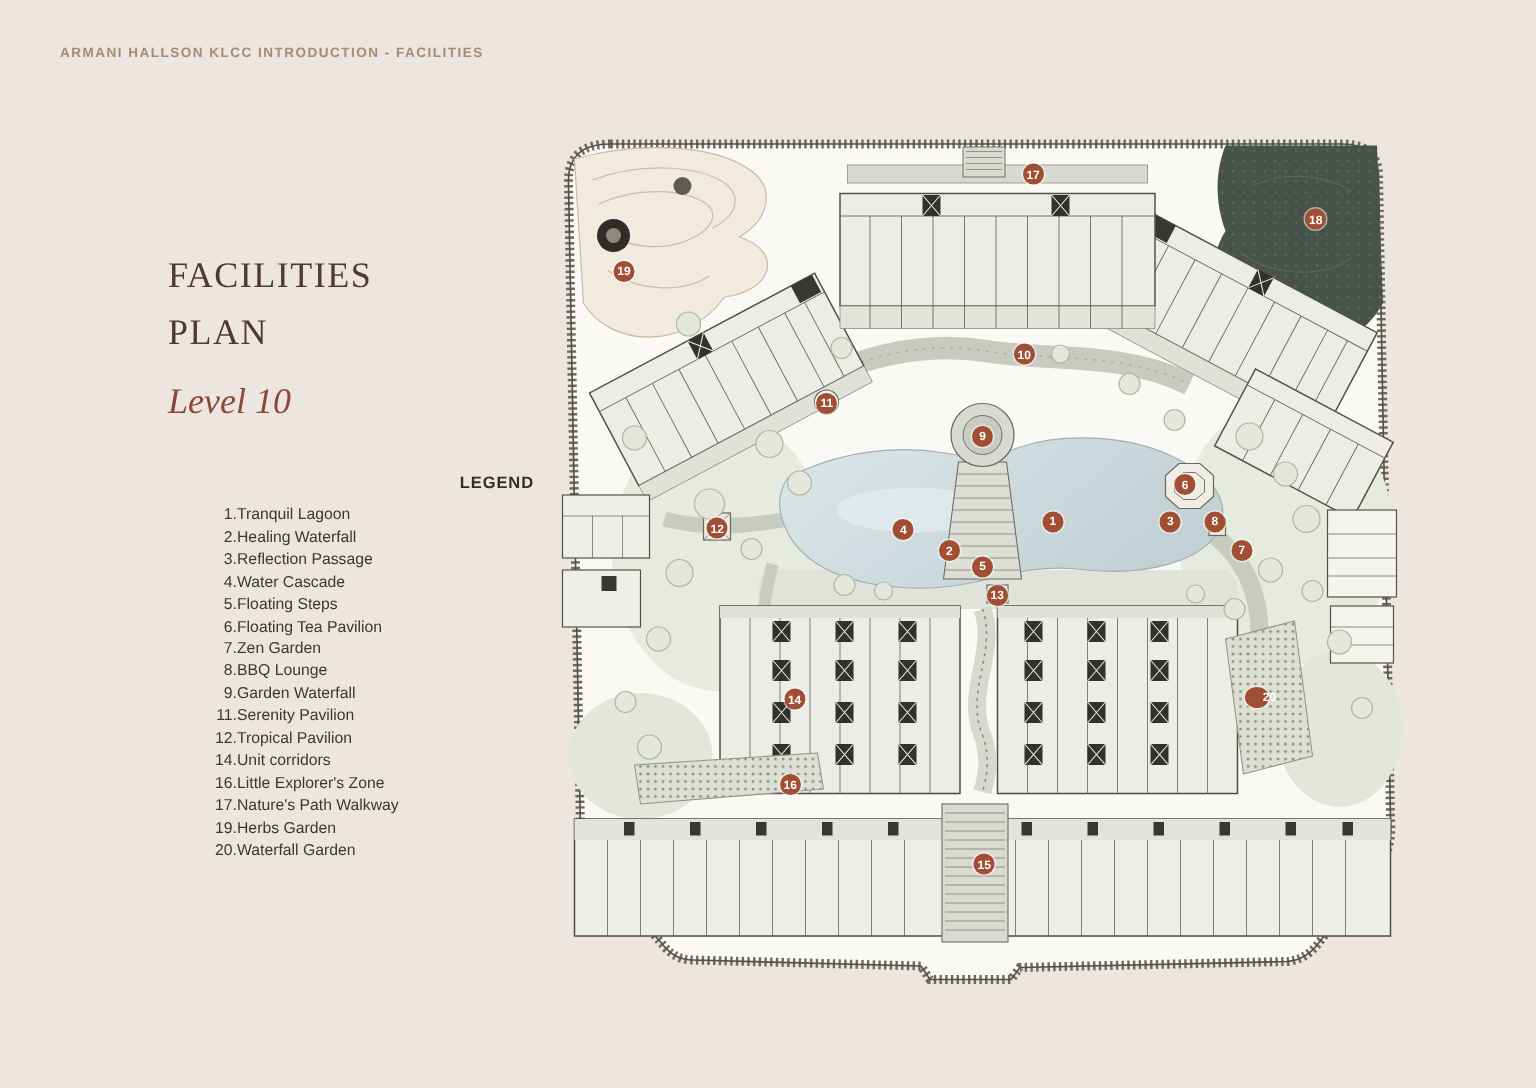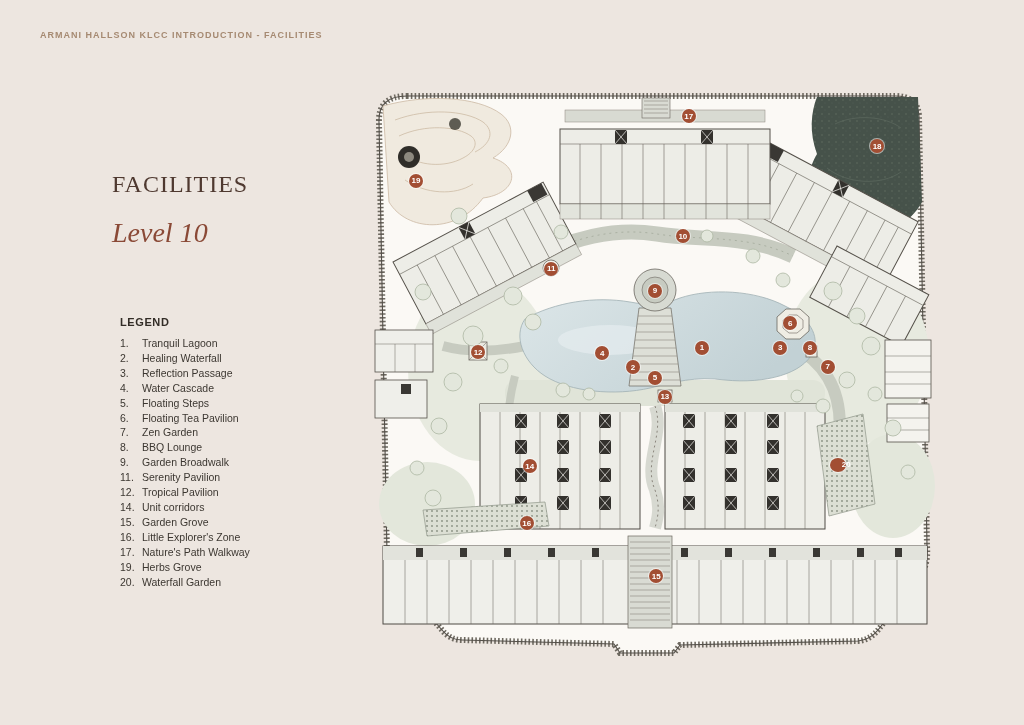--- a/index.html
+++ b/index.html
@@ -15,24 +15,24 @@
   .breadcrumb{
     position:absolute;left:40px;top:30px;font-size:9px;letter-spacing:1px;
     color:var(--breadcrumb);text-transform:uppercase;font-weight:bold;
   }
   .hero{position:absolute;left:112px;top:165px;}
   .hero .t{
     font-family:"Liberation Serif",serif;font-size:24px;line-height:38px;
     letter-spacing:1px;color:var(--title);
   }
   .hero .sub{
-    font-family:"Liberation Serif",serif;font-style:italic;font-size:28px;
+    font-family:"Liberation Serif",serif;font-style:italic;font-size:24px;
     color:var(--subtitle);margin-top:14px;
   }
-  .legend{position:absolute;left:120px;top:316px;width:220px;}
+  .legend{position:absolute;left:136px;top:316px;width:220px;text-align:right;}
   .legend h3{
     font-size:11px;font-weight:bold;letter-spacing:.6px;color:#332D27;margin-bottom:8px;
   }
   .legend-item{display:flex;font-size:10.5px;line-height:14.9px;color:#3C3731;}
   .legend-item .num{width:22px;flex:none;}
   .plan{position:absolute;left:365px;top:84px;width:580px;height:578px;}
   .plan svg{position:absolute;left:0;top:0;}
   .marker-layer{position:absolute;left:0;top:0;width:100%;height:100%;}
   .marker{
     position:absolute;width:14px;height:14px;border-radius:50%;
@@ -41,20 +41,21 @@
     transform:translate(-50%,-50%);box-shadow:0 0 0 1px rgba(255,255,255,.55);
   }
 </style>
 </head>
 <body>
 
 <div class="breadcrumb">ARMANI HALLSON KLCC INTRODUCTION - FACILITIES</div>
 
 <div class="hero">
   <div class="t">FACILITIES</div>
+  <div class="t">PLAN</div>
   <div class="sub">Level 10</div>
 </div>
 
 <div class="legend">
   <h3>LEGEND</h3>
   <div>
       <div class="legend-item">
         <span class="num">1.</span>
         <span>Tranquil Lagoon</span>
       </div>
@@ -81,49 +82,45 @@
       <div class="legend-item">
         <span class="num">7.</span>
         <span>Zen Garden</span>
       </div>
       <div class="legend-item">
         <span class="num">8.</span>
         <span>BBQ Lounge</span>
       </div>
       <div class="legend-item">
         <span class="num">9.</span>
-        <span>Garden Broadwalk</span>
+        <span>Garden Waterfall</span>
       </div>
       <div class="legend-item">
         <span class="num">11.</span>
         <span>Serenity Pavilion</span>
       </div>
       <div class="legend-item">
         <span class="num">12.</span>
         <span>Tropical Pavilion</span>
       </div>
       <div class="legend-item">
         <span class="num">14.</span>
         <span>Unit corridors</span>
       </div>
       <div class="legend-item">
-        <span class="num">15.</span>
-        <span>Garden Grove</span>
-      </div>
-      <div class="legend-item">
         <span class="num">16.</span>
         <span>Little Explorer's Zone</span>
       </div>
       <div class="legend-item">
         <span class="num">17.</span>
         <span>Nature's Path Walkway</span>
       </div>
       <div class="legend-item">
         <span class="num">19.</span>
-        <span>Herbs Grove</span>
+        <span>Herbs Garden</span>
       </div>
       <div class="legend-item">
         <span class="num">20.</span>
         <span>Waterfall Garden</span>
       </div>
     </div>
 </div>
 
 <div class="plan">
 <svg viewBox="0 0 580 578" width="580" height="578">

